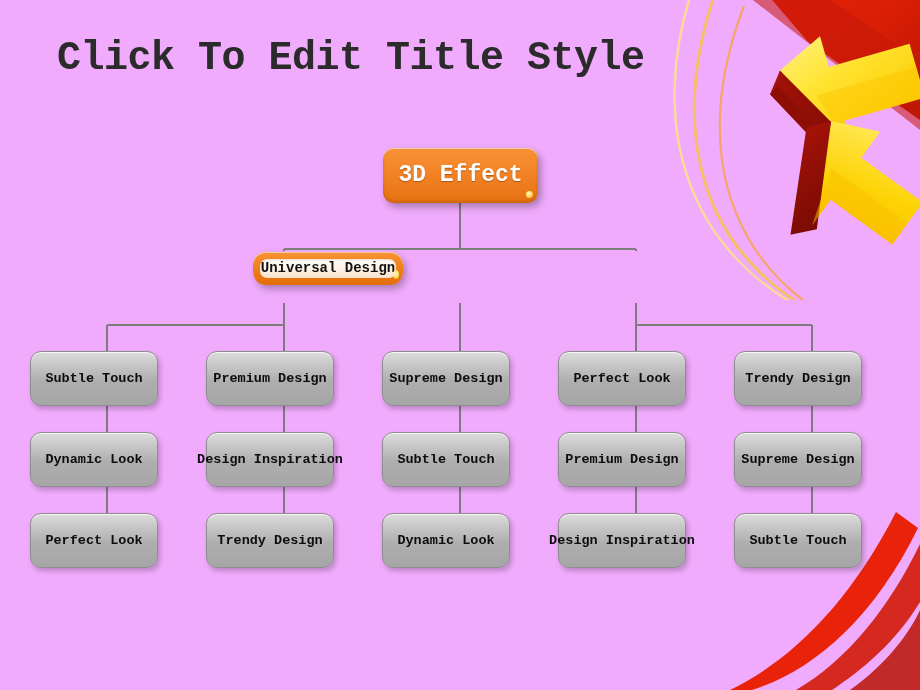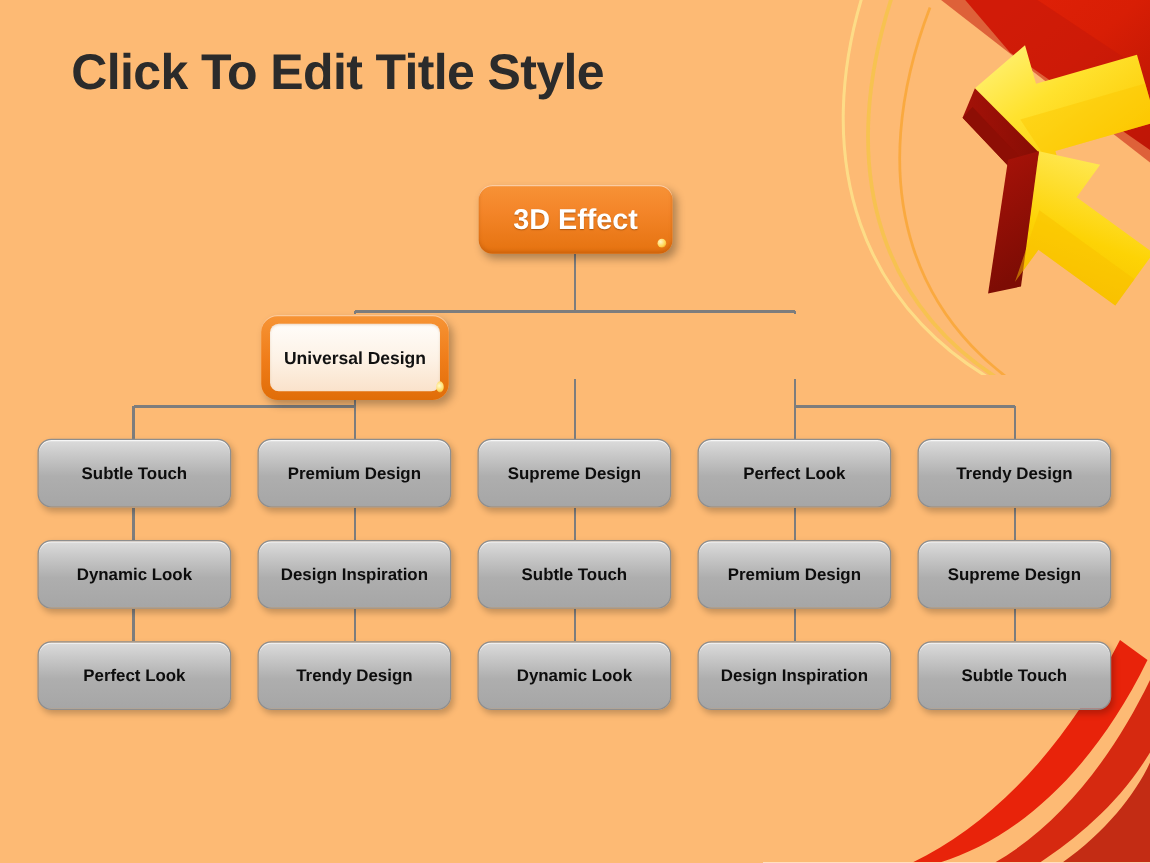--- a/index.html
+++ b/index.html
@@ -8,22 +8,23 @@
   html, body {
     width:920px; height:690px;
     overflow:hidden;
     background:#ffffff;
     font-family:"Liberation Sans", sans-serif;
   }
 
   #slide {
     position:relative;
     width:920px; height:690px;
-    background:#fdba74;
+    background:#f0abfc;
     overflow:hidden;
+    font-family:Liberation Mono, monospace;
   }
 
   
   #deco-top-right, #deco-bottom-right {
     position:absolute;
     pointer-events:none;
   }
   #deco-top-right  { top:0;  right:0; width:300px; height:300px; }
   #deco-bottom-right { bottom:0; right:0; width:220px; height:180px; }
 
@@ -74,27 +75,28 @@
     content:"";
     position:absolute;
     right:5px; bottom:5px;
     width:7px; height:7px;
     border-radius:50%;
     background:radial-gradient(circle at 35% 35%, #fff6c9 0%, #ffd24d 60%, rgba(255,200,60,0) 100%);
   }
 
   
   .node.lvl2 {
-    width:150px; height:68px;
+    width:150px; height:33px;
     border-radius:13px;
     padding:7px;
     background:linear-gradient(180deg,#f79435 0%,#ef7c18 55%,#e06d08 100%);
     box-shadow:
       3px 4px 7px rgba(0,0,0,0.28),
       inset 0 1px 0 rgba(255,255,255,0.5);
+    margin-left: 44px;
   }
   .node.lvl2 > .inner {
     width:100%; height:100%;
     border-radius:7px;
     display:flex; align-items:center; justify-content:center;
     background:linear-gradient(180deg,#fffdfa 0%,#fdf1e4 55%,#fae2cb 100%);
     color:#111111;
     font-size:14px;
     box-shadow:inset 0 1px 2px rgba(170,90,20,0.22);
   }
@@ -102,21 +104,21 @@
     content:"";
     position:absolute;
     right:4px; bottom:6px;
     width:6px; height:9px;
     border-radius:50%;
     background:radial-gradient(circle at 40% 40%, #fffbd0 0%, #ffd755 65%, rgba(255,210,70,0) 100%);
   }
 
   
   .node.gray {
-    width:155px; height:55px;
+    width:128px; height:55px;
     border-radius:11px;
     font-size:13.5px;
     color:#0d0d0d;
     border:1px solid #8e8e8e;
     background:linear-gradient(180deg,#dcdcdc 0%,#c9c9c9 22%,#aeaeae 55%,#a6a6a6 100%);
     box-shadow:
       2px 3px 5px rgba(0,0,0,0.22),
       inset 0 1px 0 rgba(255,255,255,0.75);
   }
 </style>

